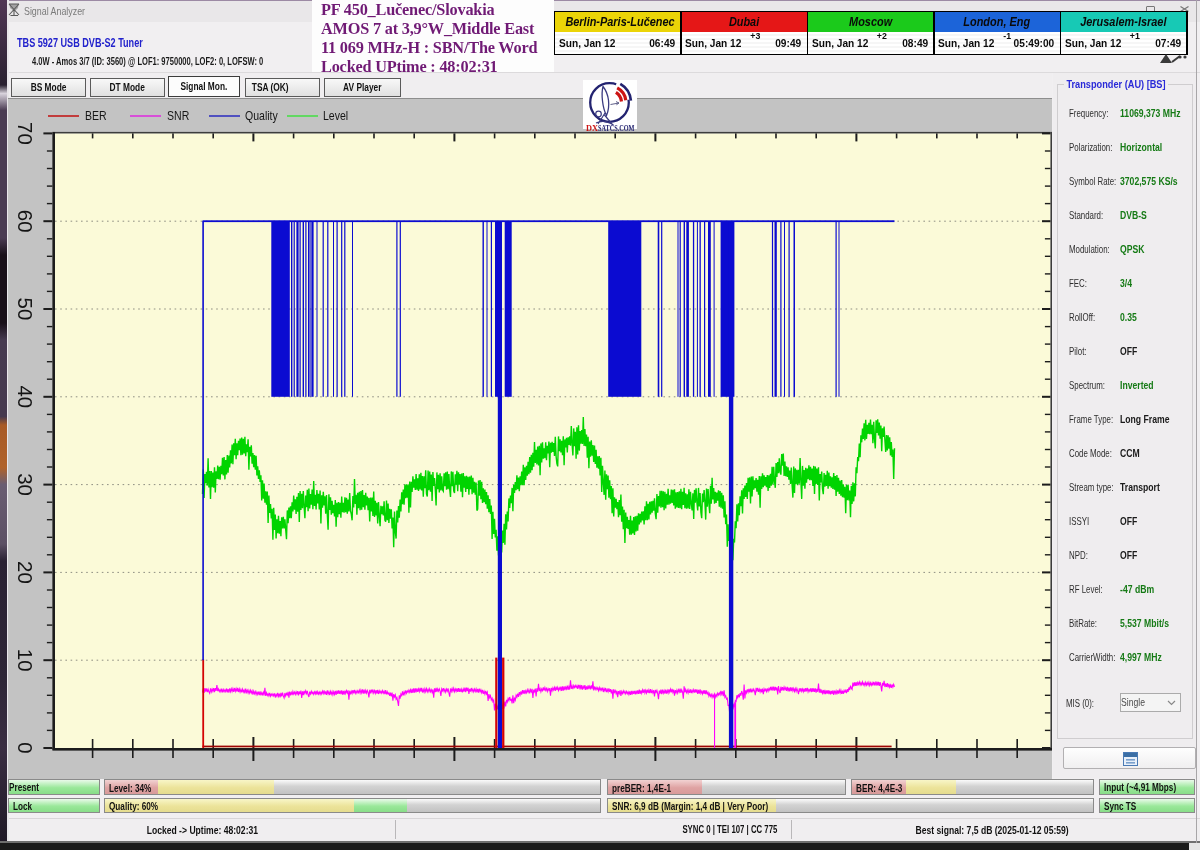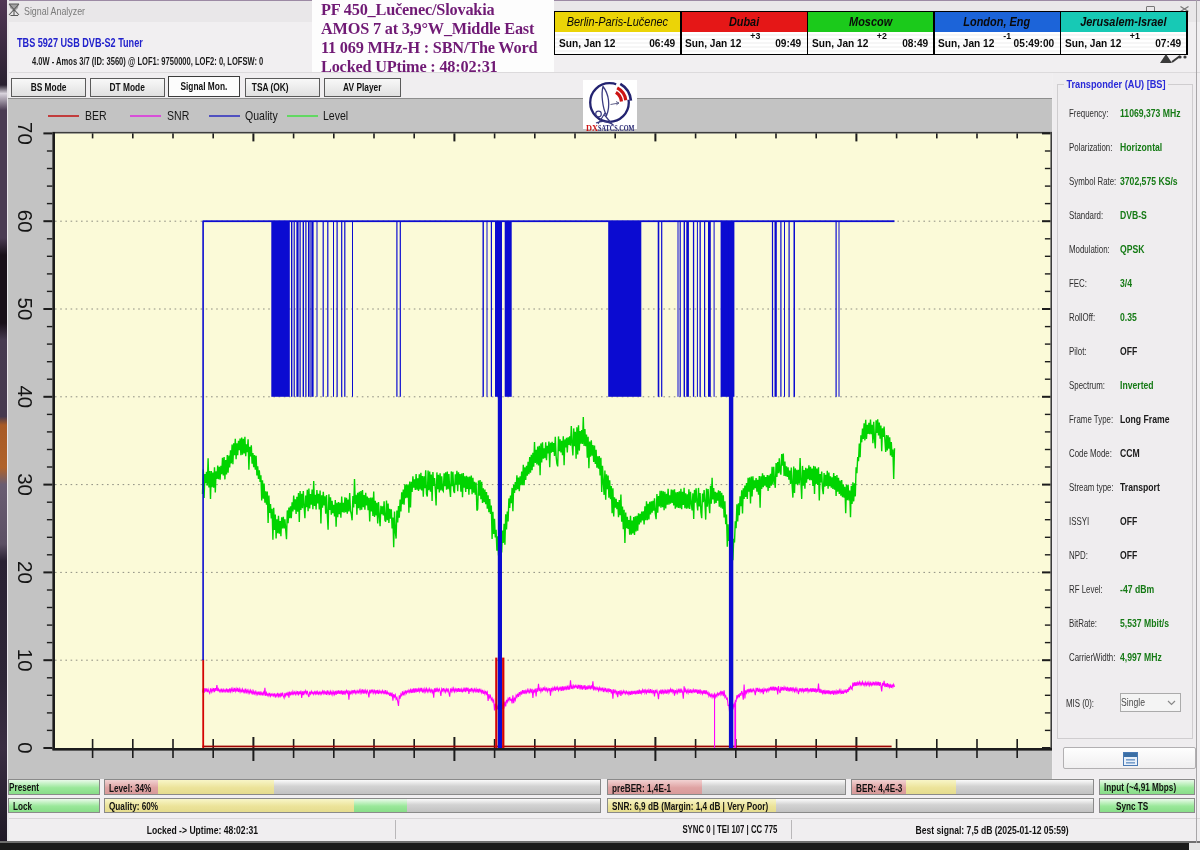--- a/index.html
+++ b/index.html
@@ -19,21 +19,21 @@
 <div class="abs" style="left:1146px;top:6px;width:9px;height:7px;border:1.3px solid #777;border-radius:1px"></div>
 <svg class="abs" style="left:1180px;top:6px" width="9" height="6" viewBox="0 0 9 6">
     <path d="M0.5 0.5 L8.5 5.5 M8.5 0.5 L0.5 5.5" stroke="#777" stroke-width="1.2"></path>
   </svg>
 <div class="abs" style="left:312px;top:0;width:242px;height:72px;background:#fdfdfd;z-index:3"></div>
 <div class="abs" style="left:321px;top:-0.5px;z-index:4;white-space:nowrap;font-family:'Liberation Serif',serif;font-weight:bold;font-size:16.3px;line-height:19.1px;color:#701a75;letter-spacing:-0.2px">PF 450_Lučenec/Slovakia<br>AMOS 7 at 3,9°W_Middle East<br>11 069 MHz-H : SBN/The Word<br>Locked UPtime : 48:02:31</div>
 <div class="abs" style="left:16.5px;top:35px;font-size:13px;font-weight:bold;color:#2222cc;transform:scaleX(0.70);transform-origin:0 0;white-space:nowrap">TBS 5927 USB DVB-S2 Tuner</div>
 <div class="abs" style="left:31.5px;top:55px;font-size:10.5px;font-weight:bold;color:#1a1a1a;transform:scaleX(0.72);transform-origin:0 0;white-space:nowrap">4.0W - Amos 3/7 (ID: 3560) @ LOF1: 9750000, LOF2: 0, LOFSW: 0</div>
 <div class="abs" style="left:9px;top:72px;width:1191px;height:1px;background:#dcdadc"></div>
 <div class="abs" style="left:553.5px;top:10.5px;width:634.0px;height:44.5px;background:#000;border:1.6px solid #000"></div>
-<div class="abs" style="left:555.1px;top:12.1px;width:125.0px;height:20.0px;background:#ebd407;color:#0a0a0a;font-weight:normal;font-style:italic;font-size:13px;text-align:center;line-height:19.0px;white-space:nowrap"><span style="display:inline-block;transform:scaleX(0.84)">Berlin-Paris-Lučenec</span></div>
+<div class="abs" style="left:555.1px;top:12.1px;width:125.0px;height:20.0px;background:#ebd407;color:#0a0a0a;font-weight:bold;font-style:italic;font-size:13px;text-align:center;line-height:19.0px;white-space:nowrap"><span style="display:inline-block;transform:scaleX(0.84)">Berlin-Paris-Lučenec</span></div>
 <div class="abs" style="left:555.1px;top:32.1px;width:125.0px;height:21.5px;background:repeating-linear-gradient(#ffffff 0px,#ffffff 2px,#ededed 3px,#ffffff 4px);color:#0a0a0a;font-weight:bold;font-size:11.8px">
     <span class="abs" style="left:3.5px;top:3.5px;transform:scaleX(0.86);transform-origin:0 0;white-space:nowrap">Sun, Jan 12</span>
     <span class="abs" style="right:5px;top:3.5px;transform:scaleX(0.86);transform-origin:100% 0;white-space:nowrap">06:49</span>
   </div>
 <div class="abs" style="left:681.6px;top:12.1px;width:125.0px;height:20.0px;background:#e51717;color:#0a0a0a;font-weight:bold;font-style:italic;font-size:13px;text-align:center;line-height:19.0px;white-space:nowrap"><span style="display:inline-block;transform:scaleX(0.84)">Dubai</span></div>
 <div class="abs" style="left:681.6px;top:32.1px;width:125.0px;height:21.5px;background:repeating-linear-gradient(#ffffff 0px,#ffffff 2px,#ededed 3px,#ffffff 4px);color:#0a0a0a;font-weight:bold;font-size:11.8px">
     <span class="abs" style="left:3.5px;top:3.5px;transform:scaleX(0.86);transform-origin:0 0;white-space:nowrap">Sun, Jan 12</span>
     <span class="abs" style="left:68.75px;top:-1px;font-size:8.8px">+3</span>
     <span class="abs" style="right:5px;top:3.5px;transform:scaleX(0.86);transform-origin:100% 0;white-space:nowrap">09:49</span>
   </div>
@@ -360,21 +360,21 @@
 <div class="abs" style="left:8px;top:797.5px;width:92px;height:15.5px;background:linear-gradient(#eafaea,#9ae89a 55%,#88dd88);border:1px solid #8a8a8a;font-size:10.5px;font-weight:bold;color:#111;line-height:15px;padding-left:4px;white-space:nowrap;--x:1">​<span style="display:inline-block;transform:scaleX(0.78);transform-origin:0 0">Lock</span></div>
 <div class="abs" style="left:104px;top:797.5px;width:497px;height:15.5px;border:1px solid #8a8a8a;background:linear-gradient(#fbfbfb,#d2d2d2 45%,#c2c2c2);overflow:hidden">
     <div class="abs" style="left:0px;top:0;width:249px;height:100%;background:linear-gradient(#f8f6c8,#ece39a 55%,#e5dc8e)"></div>
     <div class="abs" style="left:249px;top:0;width:53px;height:100%;background:linear-gradient(#eafaea,#9ae89a 55%,#88dd88)"></div>
     <div class="abs" style="left:4px;top:1.5px;font-size:10.5px;font-weight:bold;color:#111;white-space:nowrap;transform:scaleX(0.78);transform-origin:0 0">Quality: 60%</div>
   </div>
 <div class="abs" style="left:607px;top:797.5px;width:487px;height:15.5px;border:1px solid #8a8a8a;background:linear-gradient(#fbfbfb,#d2d2d2 45%,#c2c2c2);overflow:hidden">
     <div class="abs" style="left:0px;top:0;width:168px;height:100%;background:linear-gradient(#f8f6c8,#ece39a 55%,#e5dc8e)"></div>
     <div class="abs" style="left:4px;top:1.5px;font-size:10.5px;font-weight:bold;color:#111;white-space:nowrap;transform:scaleX(0.78);transform-origin:0 0">SNR: 6,9 dB (Margin: 1,4 dB | Very Poor)</div>
   </div>
-<div class="abs" style="left:1099px;top:797.5px;width:96px;height:15.5px;background:linear-gradient(#eafaea,#9ae89a 55%,#88dd88);border:1px solid #8a8a8a;font-size:10.5px;font-weight:bold;color:#111;line-height:15px;padding-left:16px;white-space:nowrap;--x:1">​<span style="display:inline-block;transform:scaleX(0.78);transform-origin:0 0">Sync TS</span></div>
+<div class="abs" style="left:1099px;top:797.5px;width:96px;height:15.5px;background:linear-gradient(#eafaea,#9ae89a 55%,#88dd88);border:1px solid #8a8a8a;font-size:10.5px;font-weight:bold;color:#111;line-height:15px;padding-left:4px;white-space:nowrap;--x:1">​<span style="display:inline-block;transform:scaleX(0.78);transform-origin:0 0">Sync TS</span></div>
 <div class="abs" style="left:9px;top:818px;width:1191px;height:23px;background:#f0eef0;border-top:1px solid #d8d6d8"></div>
 <div class="abs" style="left:395px;top:820px;width:1px;height:19px;background:#b9b7b9"></div>
 <div class="abs" style="left:791px;top:820px;width:1px;height:19px;background:#b9b7b9"></div>
 <div class="abs" style="left:9px;top:824px;width:386px;text-align:center;font-size:11px;font-weight:bold;color:#111"><span style="display:inline-block;transform:scaleX(0.78)">Locked -&gt; Uptime: 48:02:31</span></div>
 <div class="abs" style="left:396px;top:824px;width:395px;text-align:right;font-size:10px;font-weight:bold;color:#111"><span style="display:inline-block;transform:scaleX(0.78)">SYNC 0 | TEI 107 | CC 775</span></div>
 <div class="abs" style="left:792px;top:824px;width:400px;text-align:center;font-size:11px;font-weight:bold;color:#111"><span style="display:inline-block;transform:scaleX(0.78)">Best signal: 7,5 dB (2025-01-12 05:59)</span></div>
 <div class="abs" style="left:0;top:841px;width:1200px;height:2px;background:#6f6f6f"></div>
 <div class="abs" style="left:0;top:843px;width:1200px;height:7px;background:#1b1b1b"></div>
 <div class="abs" style="left:1189px;top:843px;width:11px;height:7px;background:#e5e5e5"></div>
 <div class="abs" style="left:1195.5px;top:0;width:1.5px;height:843px;background:#a8a6a8"></div>

